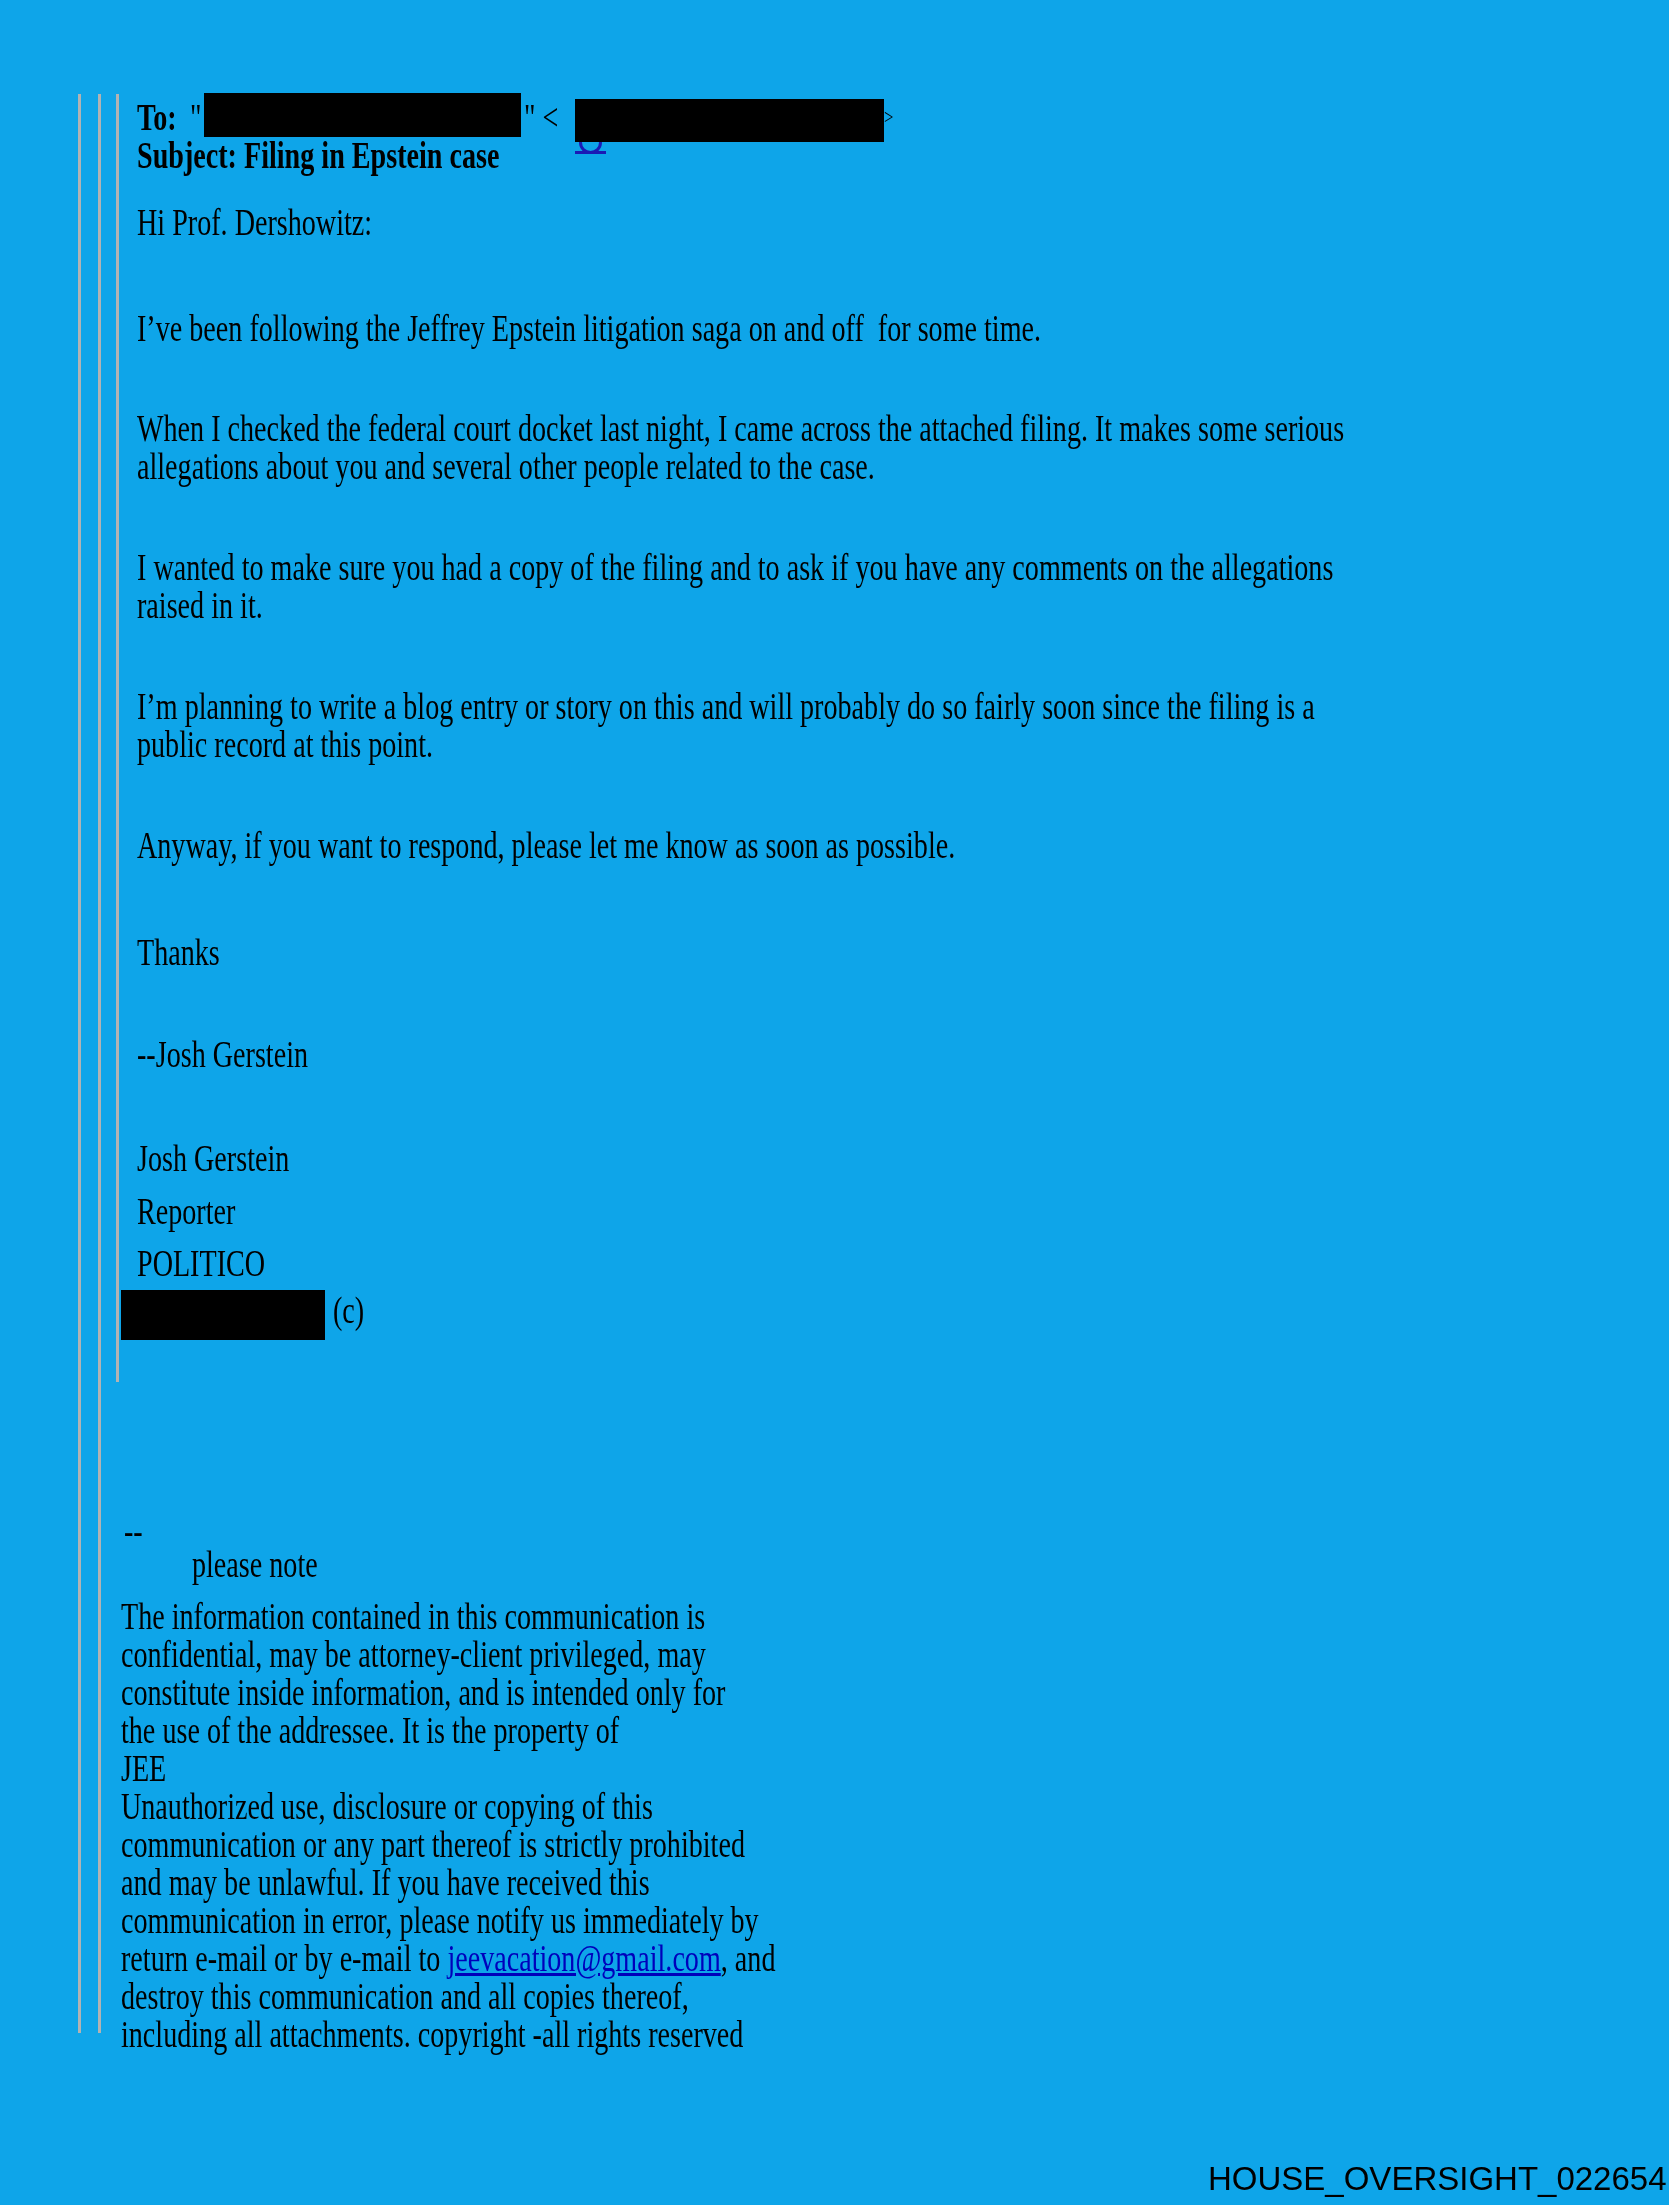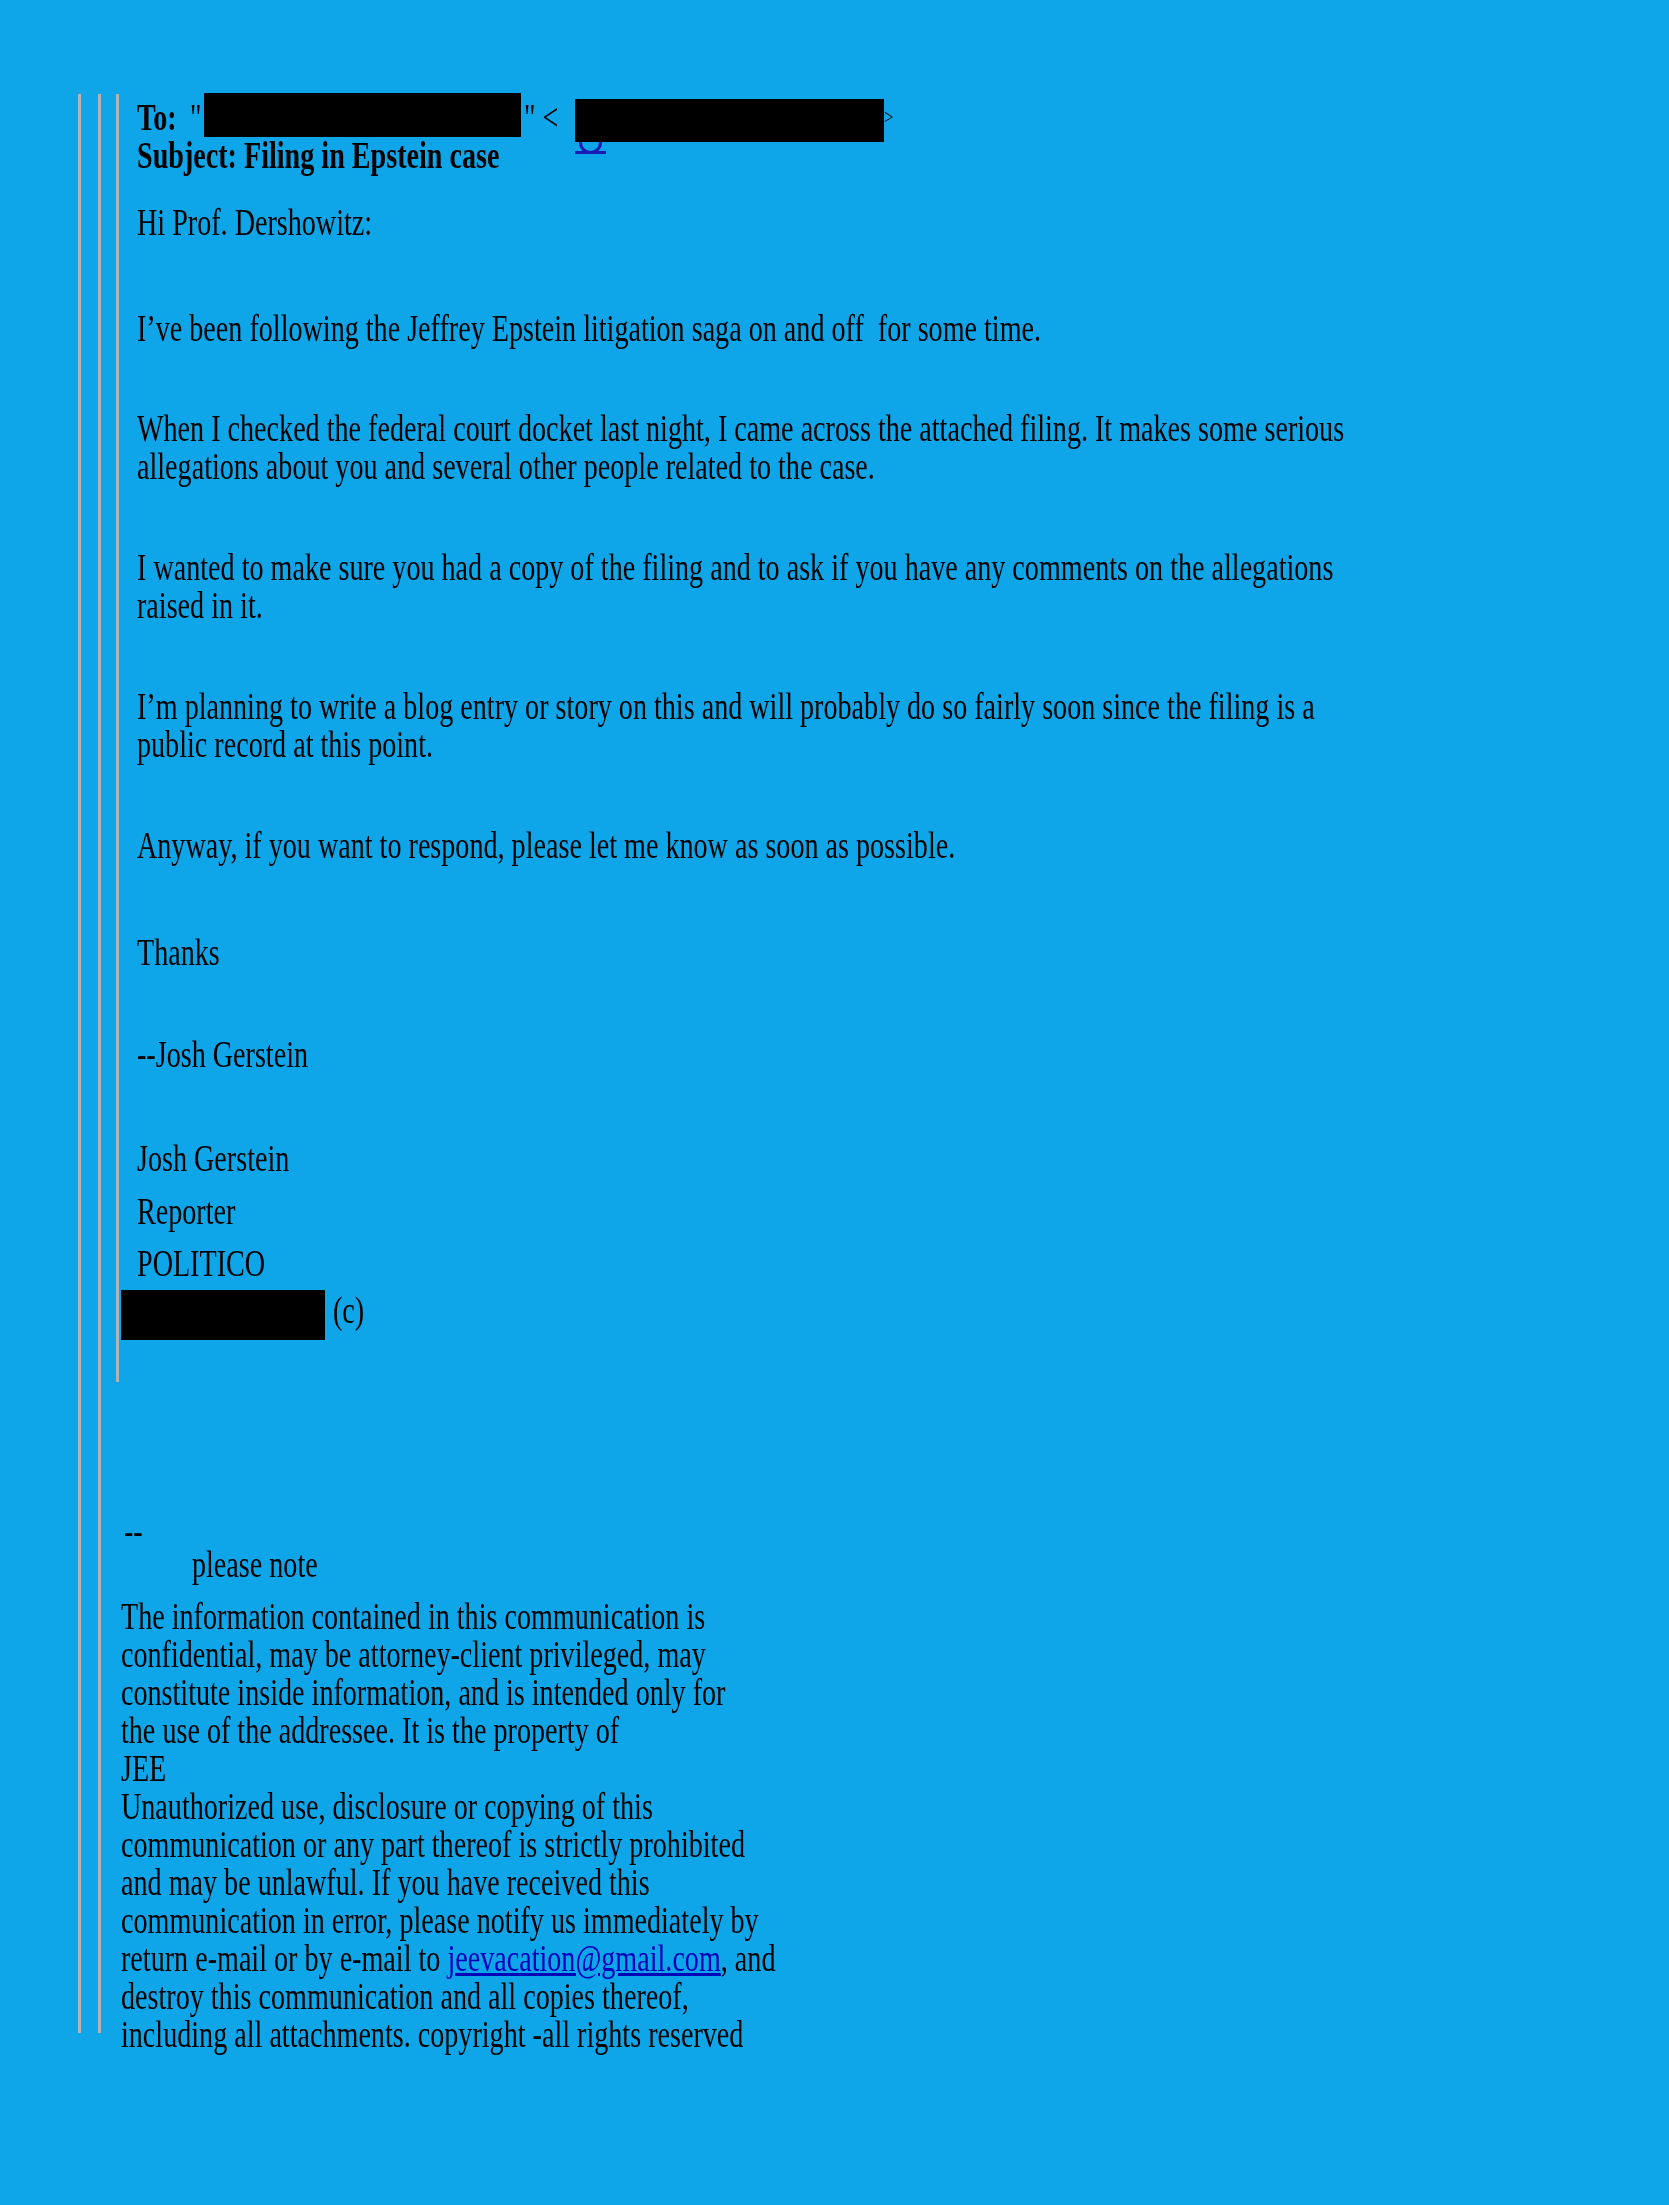--- a/index.html
+++ b/index.html
@@ -68,15 +68,16 @@
   <div class="t" style="left:121px;top:1788px;">Unauthorized use, disclosure or copying of this</div>
   <div class="t" style="left:121px;top:1826px;">communication or any part thereof is strictly prohibited</div>
   <div class="t" style="left:121px;top:1864px;">and may be unlawful. If you have received this</div>
   <div class="t" style="left:121px;top:1902px;">communication in error, please notify us immediately by</div>
 
   <div class="t" style="left:121px;top:1940px;"><span>return e-mail or by e-mail to </span><a href="#" class="link">jeevacation@gmail.com</a><span>, and</span></div>
 
   <div class="t" style="left:121px;top:1978px;">destroy this communication and all copies thereof,</div>
   <div class="t" style="left:121px;top:2016px;">including all attachments. copyright -all rights reserved</div>
 
+  <div class="footer" style="left:1208px;top:2160px;">HOUSE_OVERSIGHT_022654</div>
 
 </div>
 
 
 </body></html>

